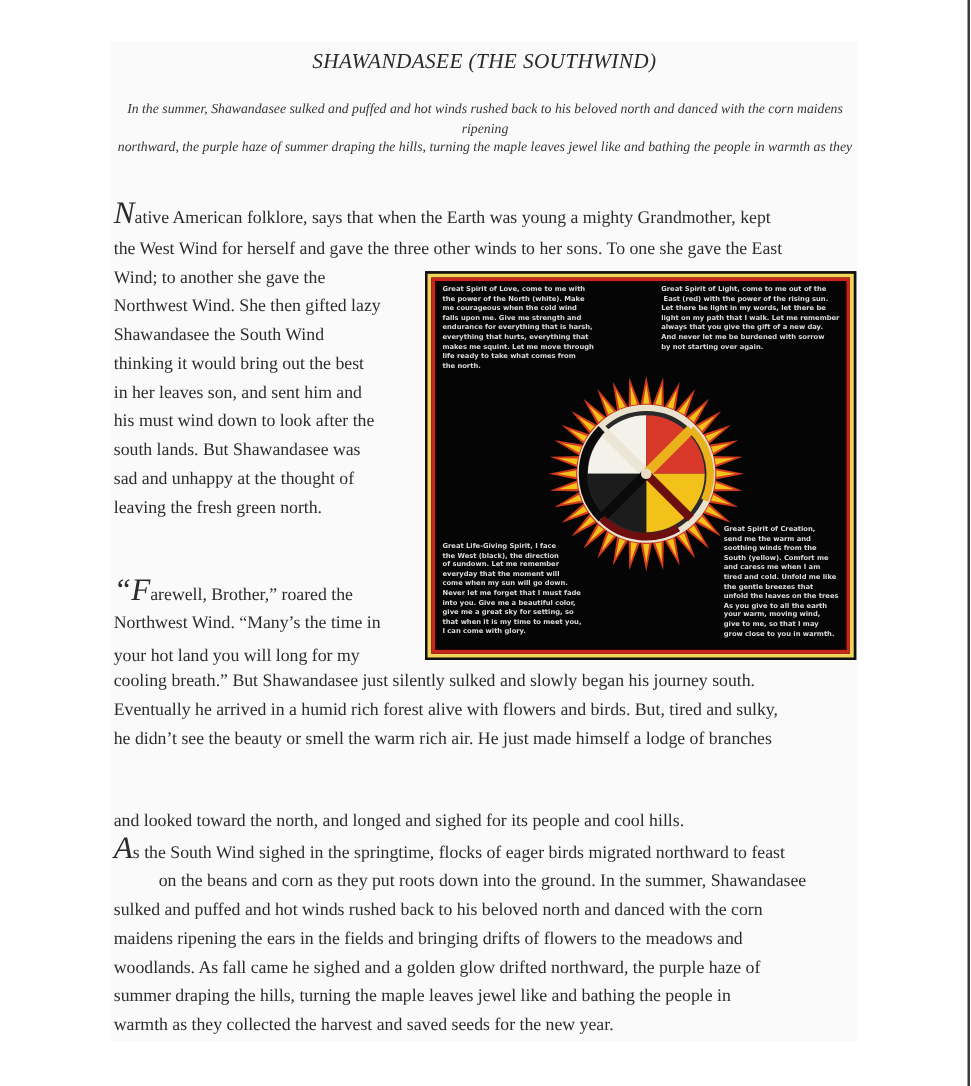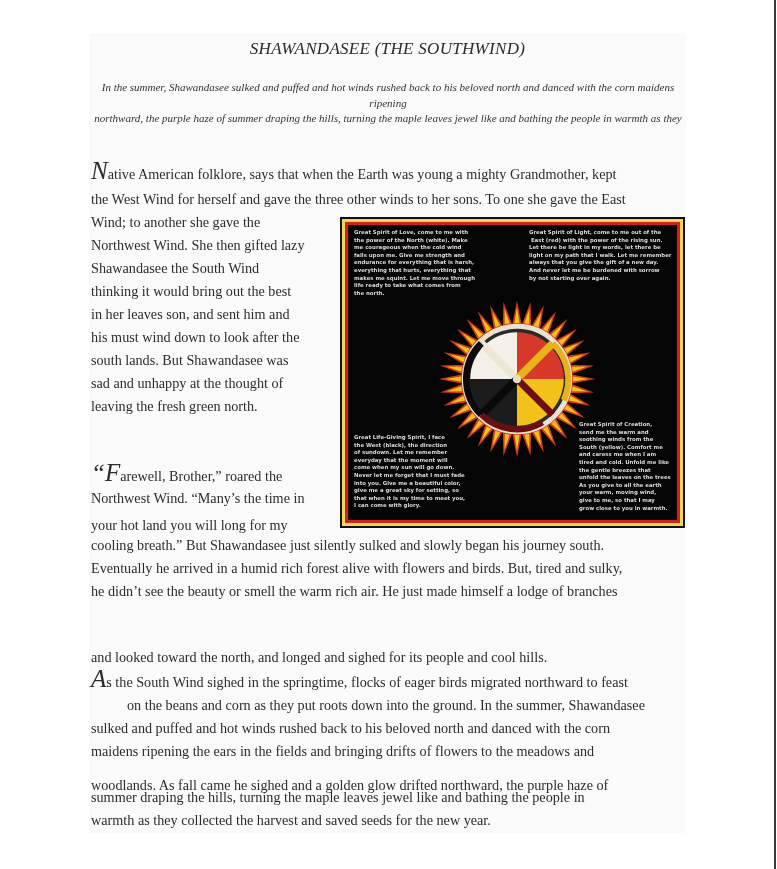--- a/index.html
+++ b/index.html
@@ -82,21 +82,21 @@
     <div class="line" style="top:107px;">Eventually he arrived in a humid rich forest alive with flowers and birds. But, tired and sulky,</div>
     <div class="line" style="top:130px;">he didn’t see the beauty or smell the warm rich air. He just made himself a lodge of branches</div>
     <div class="line" style="top:164px;margin-top:32px;">and looked toward the north, and longed and sighed for its people and cool hills.</div>
   </div>
 
   <div class="body-text" style="left:2px; top:628px; width:595px;">
     <div class="line" style="top:4px;"><span class="dropcap">A</span><span>s the South Wind sighed in the springtime, flocks of eager birds migrated northward to feast</span></div>
     <div class="line" style="top:36px;margin-left:36px;">on the beans and corn as they put roots down into the ground. In the summer, Shawandasee</div>
     <div class="line" style="top:59px;">sulked and puffed and hot winds rushed back to his beloved north and danced with the corn</div>
     <div class="line" style="top:82px;">maidens ripening the ears in the fields and bringing drifts of flowers to the meadows and</div>
-    <div class="line" style="top:105px;margin-top:11px;">woodlands. As fall came he sighed and a golden glow drifted northward, the purple haze of</div>
+    <div class="line" style="top:105px;">woodlands. As fall came he sighed and a golden glow drifted northward, the purple haze of</div>
     <div class="line" style="top:128px;">summer draping the hills, turning the maple leaves jewel like and bathing the people in</div>
     <div class="line" style="top:151px;">warmth as they collected the harvest and saved seeds for the new year.</div>
   </div>
 
   <div class="art">
     <div class="frame-y"></div>
     <div class="frame-r"></div>
     <div class="frame-k">
       <div class="prayer" style="left:5px; top:3px; width:135px;">
         <div>Great Spirit of Love, come to me with</div>

